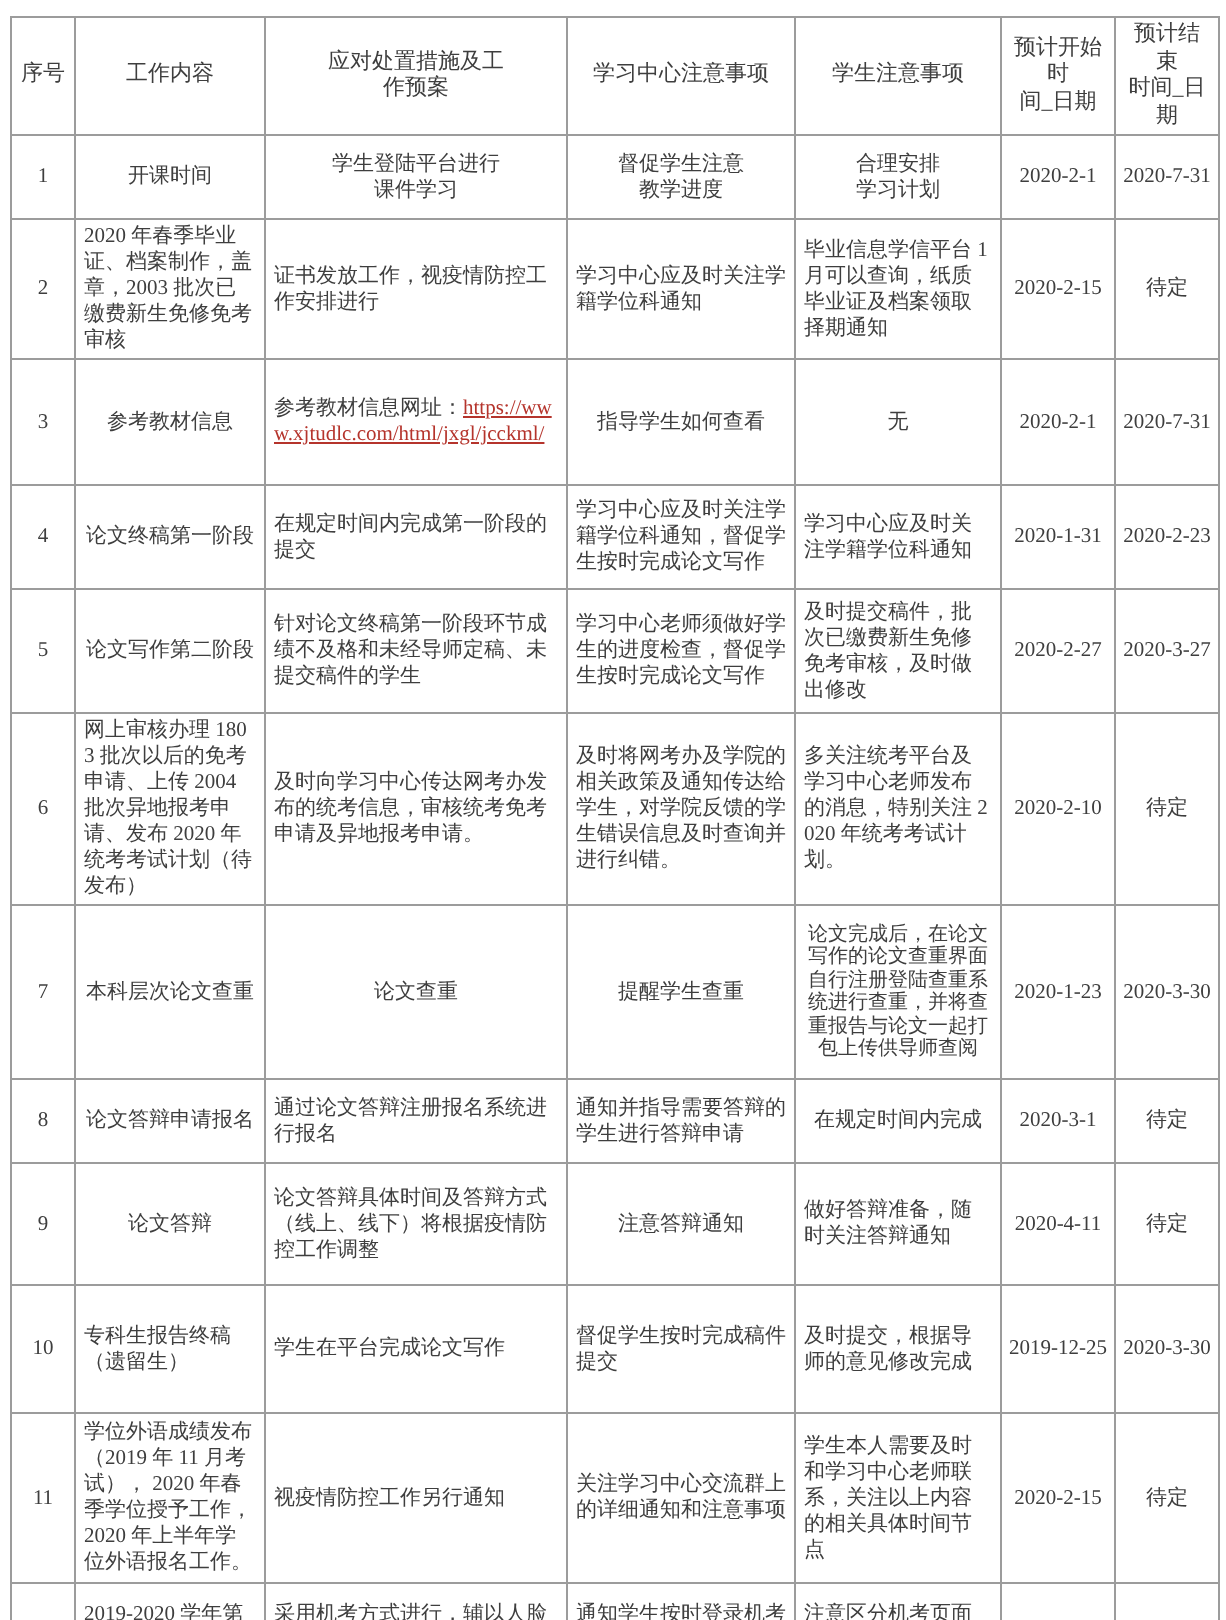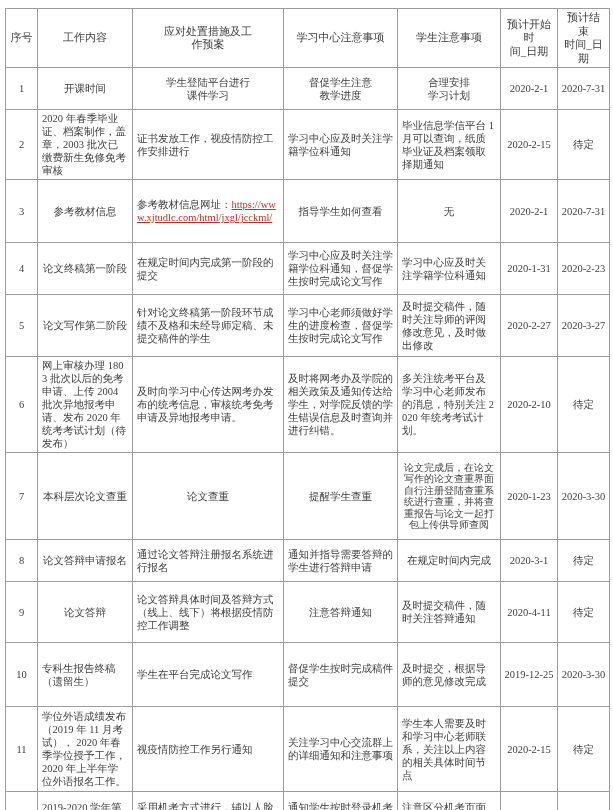--- a/index.html
+++ b/index.html
@@ -118,21 +118,21 @@
           <td class="left">学习中心应及时关注学籍学位科通知，督促学生按时完成论文写作</td>
           <td class="left">学习中心应及时关注学籍学位科通知</td>
           <td class="date">2020-1-31</td>
           <td class="date">2020-2-23</td>
         </tr>
         <tr style="height: 62px;">
           <td class="date">5</td>
           <td>论文写作第二阶段</td>
           <td class="left">针对论文终稿第一阶段环节成绩不及格和未经导师定稿、未提交稿件的学生</td>
           <td class="left">学习中心老师须做好学生的进度检查，督促学生按时完成论文写作</td>
-          <td class="left">及时提交稿件，随时关注导师的评阅修改意见，及时做出修改</td>
+          <td class="left">及时提交稿件，批次已缴费新生免修免考审核，及时做出修改</td>
           <td class="date">2020-2-27</td>
           <td class="date">2020-3-27</td>
         </tr>
         <tr style="height: 89px;">
           <td class="date">6</td>
           <td class="left">网上审核办理 1803 批次以后的免考申请、上传 2004 批次异地报考申请、发布 2020 年统考考试计划（待发布）</td>
           <td class="left">及时向学习中心传达网考办发布的统考信息，审核统考免考申请及异地报考申请。</td>
           <td class="left">及时将网考办及学院的相关政策及通知传达给学生，对学院反馈的学生错误信息及时查询并进行纠错。</td>
           <td class="left">多关注统考平台及学习中心老师发布的消息，特别关注 2020 年统考考试计划。</td>
           <td class="date">2020-2-10</td>
@@ -154,21 +154,21 @@
           <td class="left">通知并指导需要答辩的学生进行答辩申请</td>
           <td>在规定时间内完成</td>
           <td class="date">2020-3-1</td>
           <td class="date">待定</td>
         </tr>
         <tr style="height: 61px;">
           <td class="date">9</td>
           <td>论文答辩</td>
           <td class="left">论文答辩具体时间及答辩方式（线上、线下）将根据疫情防控工作调整</td>
           <td>注意答辩通知</td>
-          <td class="left">及时提交稿件，随时关注答辩通知</td>
+          <td class="left">做好答辩准备，随时关注答辩通知</td>
           <td class="date">2020-4-11</td>
           <td class="date">待定</td>
         </tr>
         <tr style="height: 64px;">
           <td class="date">10</td>
           <td class="left">专科生报告终稿（遗留生）</td>
           <td class="left">学生在平台完成论文写作</td>
           <td class="left">督促学生按时完成稿件提交</td>
           <td class="left">及时提交，根据导师的意见修改完成</td>
           <td class="date">2019-12-25</td>

